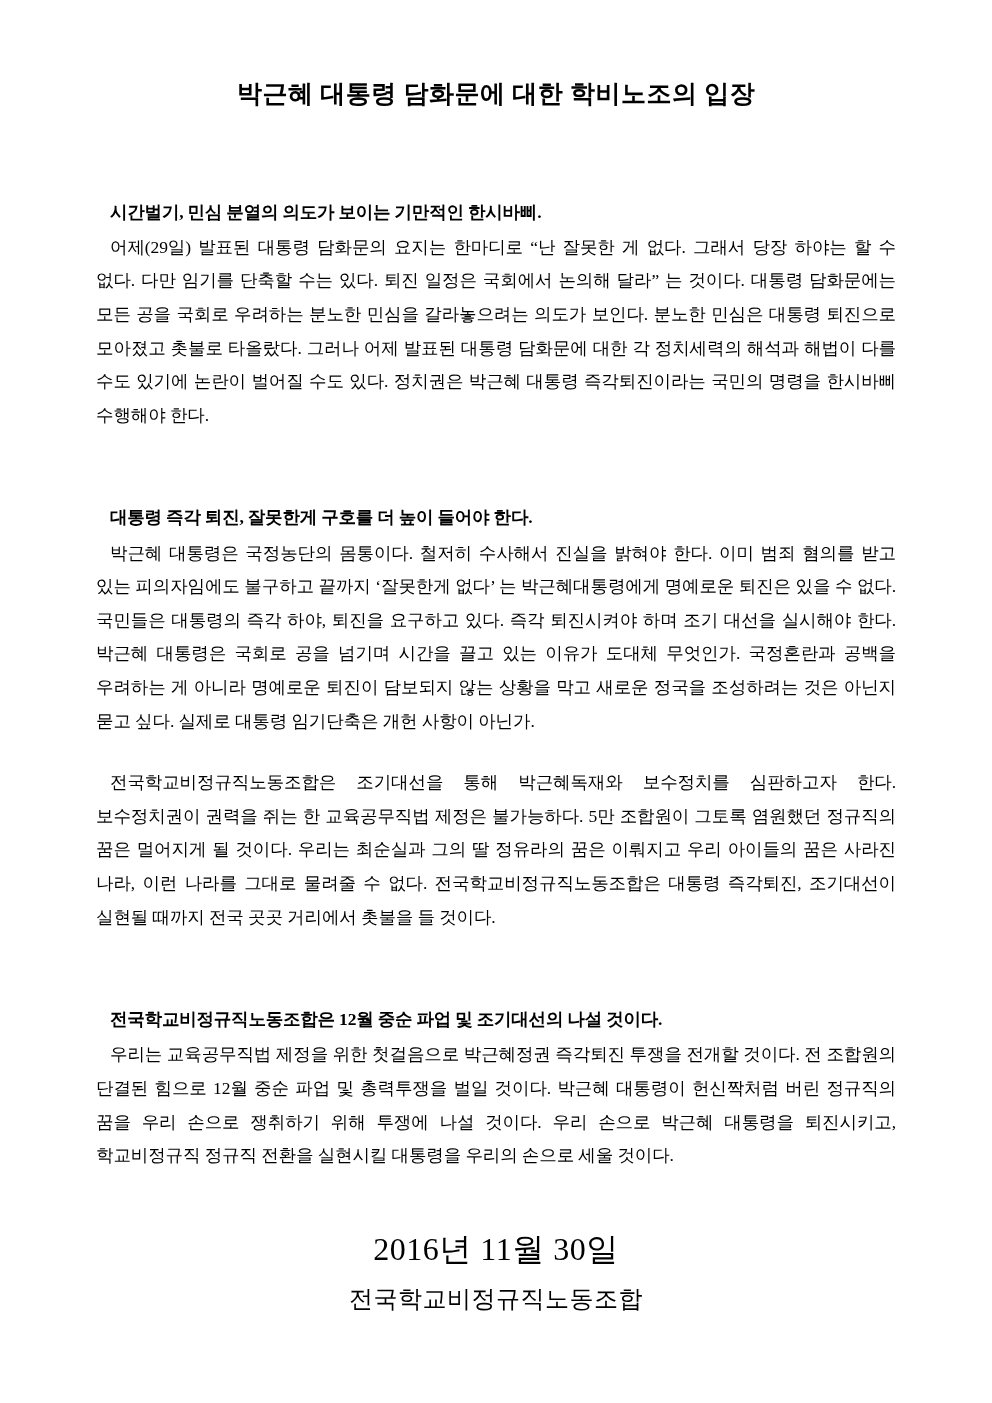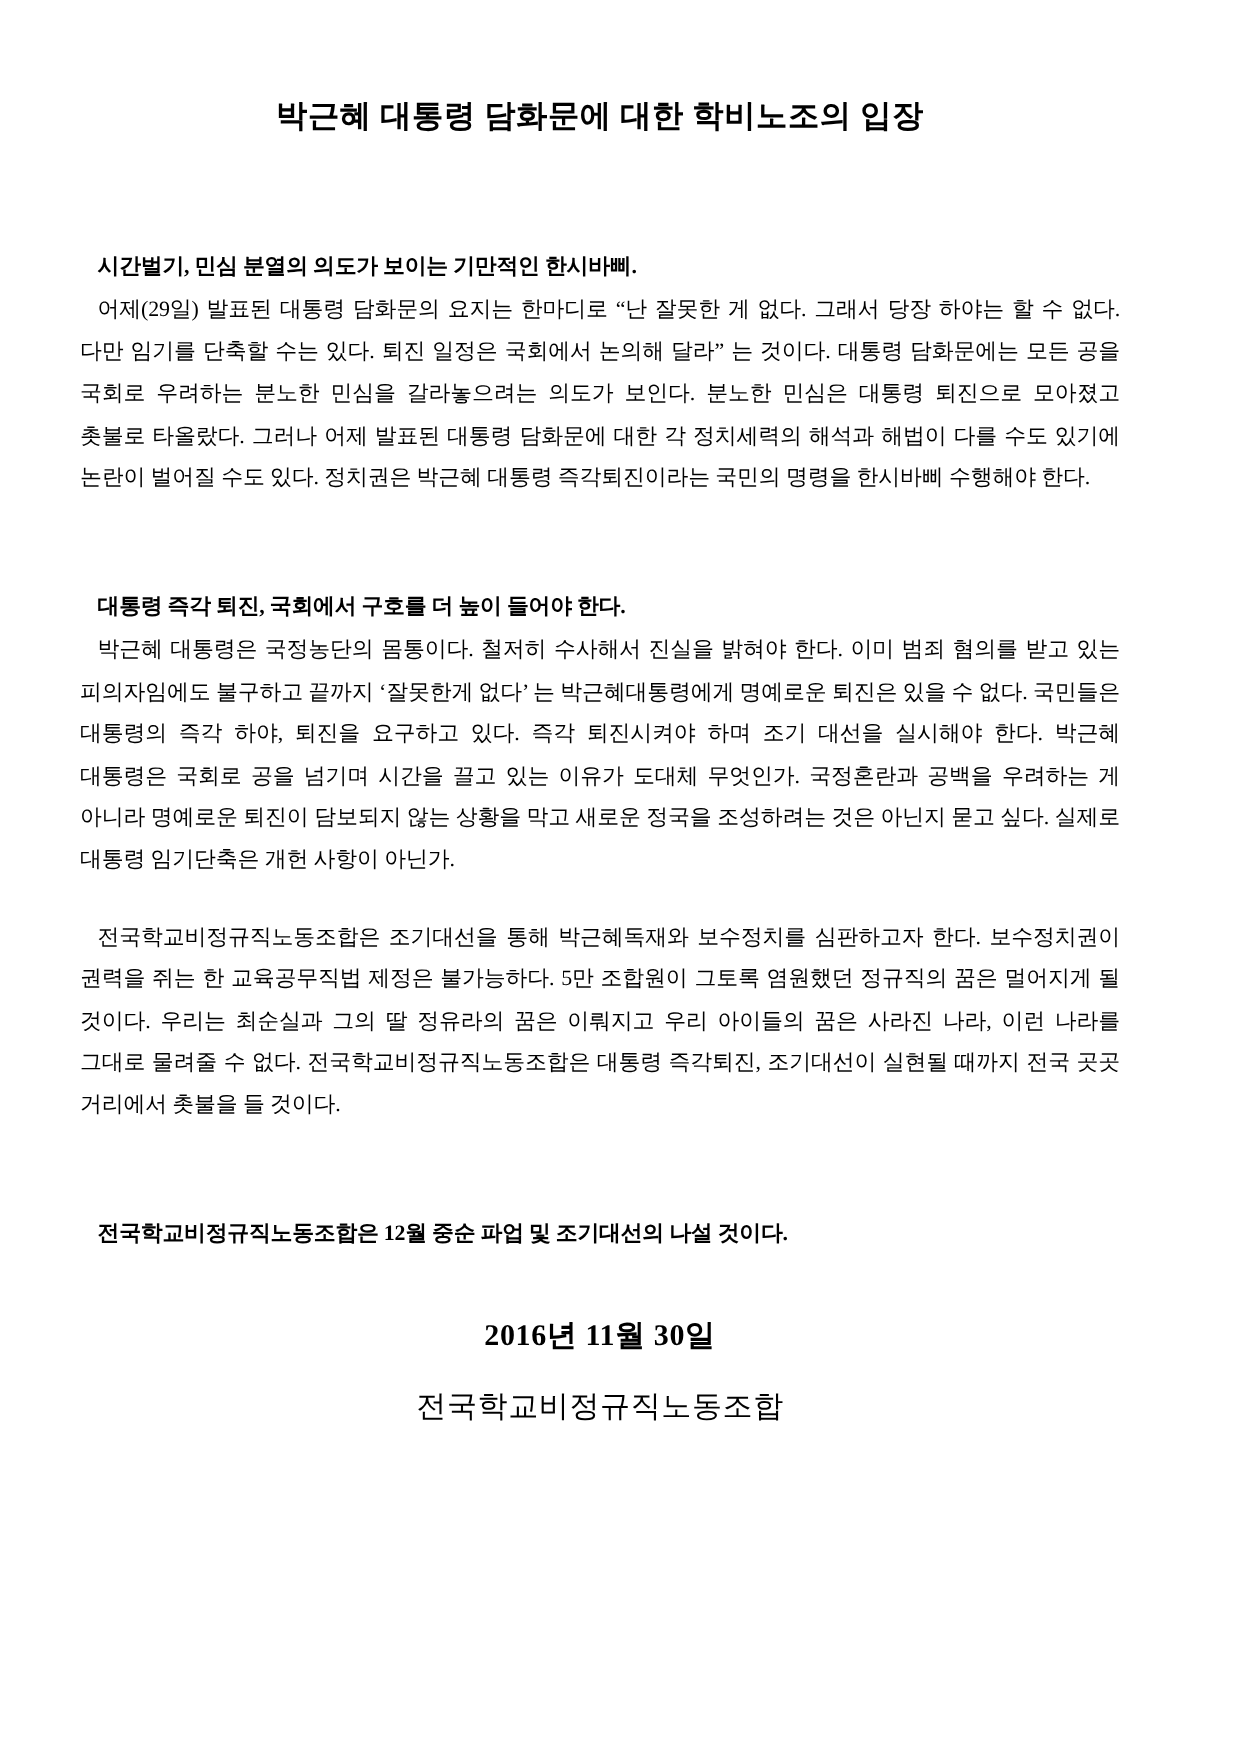--- a/index.html
+++ b/index.html
@@ -11,21 +11,21 @@
     width: 992px;
     min-height: 1403px;
     font-family: "Liberation Serif", "DejaVu Serif", serif;
     color: #000000;
   }
   .page {
     position: relative;
     width: 992px;
     min-height: 1403px;
     box-sizing: border-box;
-    padding: 78px 96px 40px 64px;
+    padding: 78px 96px 40px 96px;
   }
   .doc-title {
     text-align: center;
     font-size: 25px;
     font-weight: bold;
     letter-spacing: 0.5px;
     margin: 0 0 88px 0;
     line-height: 1.3;
   }
   .section {
@@ -49,24 +49,24 @@
     letter-spacing: -0.1px;
     word-break: keep-all;
   }
   .gap-lg { height: 38px; }
   .gap-md { height: 22px; }
   .signoff {
     margin-top: 52px;
     text-align: center;
   }
   .signoff-date {
-    font-size: 24px;
-    font-weight: bold;
+    font-size: 32px;
+    font-weight: normal;
     line-height: 1.5;
-    margin: 0 0 21px 0;
+    margin: 0 0 8px 0;
     letter-spacing: 0.5px;
   }
   .signoff-org {
     font-size: 24px;
     font-weight: normal;
     line-height: 1.5;
     margin: 0;
     letter-spacing: 0.5px;
   }
 </style>
@@ -78,30 +78,31 @@
   <h1 class="doc-title">박근혜 대통령 담화문에 대한 학비노조의 입장</h1>
 
   <div class="section">
     <p class="section-heading">시간벌기, 민심 분열의 의도가 보이는 기만적인 한시바삐.</p>
     <p class="para">어제(29일) 발표된 대통령 담화문의 요지는 한마디로 “난 잘못한 게 없다. 그래서 당장 하야는 할 수 없다. 다만 임기를 단축할 수는 있다. 퇴진 일정은 국회에서 논의해 달라” 는 것이다. 대통령 담화문에는 모든 공을 국회로 우려하는 분노한 민심을 갈라놓으려는 의도가 보인다. 분노한 민심은 대통령 퇴진으로 모아졌고 촛불로 타올랐다. 그러나 어제 발표된 대통령 담화문에 대한 각 정치세력의 해석과 해법이 다를 수도 있기에 논란이 벌어질 수도 있다. 정치권은 박근혜 대통령 즉각퇴진이라는 국민의 명령을 한시바삐 수행해야 한다.</p>
   </div>
 
   <div class="gap-lg"></div>
 
   <div class="section">
-    <p class="section-heading">대통령 즉각 퇴진, 국회에서 구호를 더 높이 들어야 한다.</p>
+    <p class="section-heading">대통령 즉각 퇴진, 잘못한게 구호를 더 높이 들어야 한다.</p>
     <p class="para">박근혜 대통령은 국정농단의 몸통이다. 철저히 수사해서 진실을 밝혀야 한다. 이미 범죄 혐의를 받고 있는 피의자임에도 불구하고 끝까지 ‘잘못한게 없다’ 는 박근혜대통령에게 명예로운 퇴진은 있을 수 없다. 국민들은 대통령의 즉각 하야, 퇴진을 요구하고 있다. 즉각 퇴진시켜야 하며 조기 대선을 실시해야 한다. 박근혜 대통령은 국회로 공을 넘기며 시간을 끌고 있는 이유가 도대체 무엇인가. 국정혼란과 공백을 우려하는 게 아니라 명예로운 퇴진이 담보되지 않는 상황을 막고 새로운 정국을 조성하려는 것은 아닌지 묻고 싶다. 실제로 대통령 임기단축은 개헌 사항이 아닌가.</p>
     <div class="gap-md"></div>
     <p class="para">전국학교비정규직노동조합은 조기대선을 통해 박근혜독재와 보수정치를 심판하고자 한다. 보수정치권이 권력을 쥐는 한 교육공무직법 제정은 불가능하다. 5만 조합원이 그토록 염원했던 정규직의 꿈은 멀어지게 될 것이다. 우리는 최순실과 그의 딸 정유라의 꿈은 이뤄지고 우리 아이들의 꿈은 사라진 나라, 이런 나라를 그대로 물려줄 수 없다. 전국학교비정규직노동조합은 대통령 즉각퇴진, 조기대선이 실현될 때까지 전국 곳곳 거리에서 촛불을 들 것이다.</p>
   </div>
 
   <div class="gap-lg"></div>
 
   <div class="section">
     <p class="section-heading">전국학교비정규직노동조합은 12월 중순 파업 및 조기대선의 나설 것이다.</p>
+    <p class="para">우리는 교육공무직법 제정을 위한 첫걸음으로 박근혜정권 즉각퇴진 투쟁을 전개할 것이다. 전 조합원의 단결된 힘으로 12월 중순 파업 및 총력투쟁을 벌일 것이다. 박근혜 대통령이 헌신짝처럼 버린 정규직의 꿈을 우리 손으로 쟁취하기 위해 투쟁에 나설 것이다. 우리 손으로 박근혜 대통령을 퇴진시키고, 학교비정규직 정규직 전환을 실현시킬 대통령을 우리의 손으로 세울 것이다.</p>
   </div>
 
   <div class="signoff">
     <p class="signoff-date">2016년 11월 30일</p>
     <p class="signoff-org">전국학교비정규직노동조합</p>
   </div>
 
 </div>
 
 </body></html>

